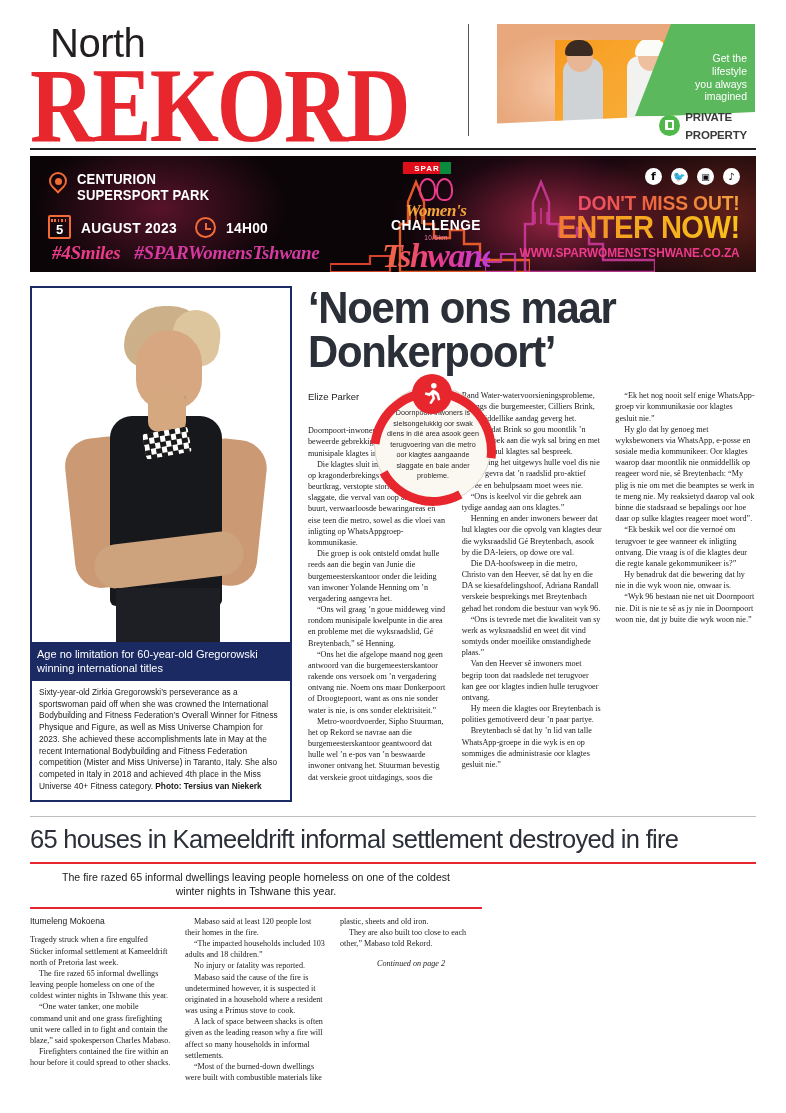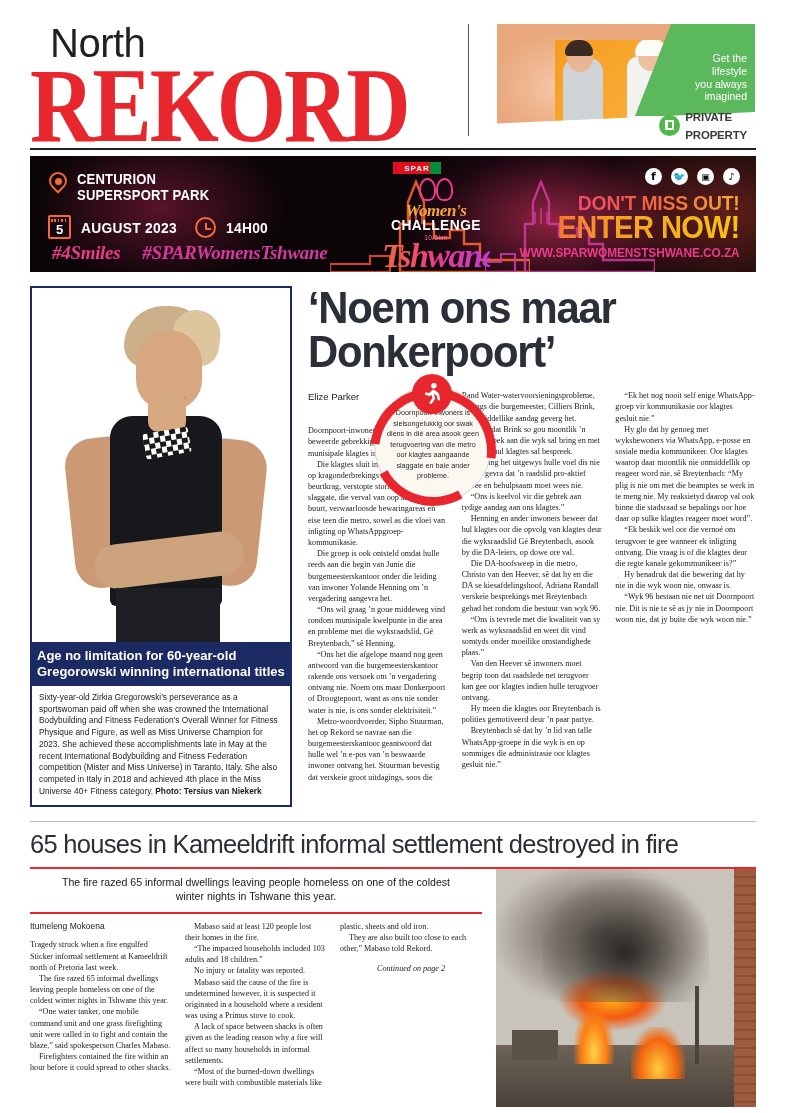--- a/index.html
+++ b/index.html
@@ -133,29 +133,29 @@
     transform: scaleX(0.92); transform-origin: left center;
   }
   .clock { width: 21px; height: 21px; border: 2px solid #f26a35; border-radius: 50%; position: relative; }
   .clock::before { content:''; position:absolute; left:8px; top:4px; width:1.6px; height:6px; background:#f26a35; }
   .clock::after { content:''; position:absolute; left:8px; top:9.5px; width:5.5px; height:1.6px; background:#f26a35; }
   .hashtags {
     position: absolute; left: 22px; bottom: 8px; display: flex; gap: 14px;
     font-family: "Liberation Serif", serif; font-style: italic; font-weight: 700;
     font-size: 19px; color: #ec3b8b; letter-spacing: -0.3px;
   }
-  .hashtags span:nth-child(2) { color: #d63aa0; margin-left: 8px; }
+  .hashtags span:nth-child(2) { color: #d63aa0; }
 
   .skyline {
     position: absolute; left: 300px; bottom: 0; width: 200px; height: 100px; opacity: 0.92;
   }
   .skyline2 { position: absolute; left: 455px; bottom: 0; width: 170px; height: 96px; opacity: 0.85; }
 
   .spar-logo {
-    position: absolute; left: 363px; top: 6px; width: 48px; height: 12px;
+    position: absolute; left: 373px; top: 6px; width: 48px; height: 12px;
     background: #e00e1a; display:flex; align-items:center; justify-content:center;
   }
   .spar-logo span { color:#fff; font-size: 8px; font-weight: 700; letter-spacing: 1px; }
   .spar-logo::after { content:''; position:absolute; right:0; top:0; width:11px; height:12px; background:#0a8a3c; }
 
   .wc-block { position: absolute; left: 352px; top: 20px; width: 108px; text-align: center; }
   .wc-face {
     width: 34px; height: 26px; margin: 0 auto 1px; position: relative;
   }
   .wc-face::before, .wc-face::after {
@@ -210,22 +210,22 @@
   .sub-neck { position:absolute; left:122px; top:108px; width:32px; height:30px; background:#c9966f; }
   .sub-top { position:absolute; left:78px; top:128px; width:112px; height:190px; background:#17181c; border-radius: 22px 22px 6px 6px; }
   .sub-arm-l { position:absolute; left:38px; top:150px; width:56px; height:150px; background:#cb9a74; border-radius: 28px 10px 20px 26px; transform: rotate(-6deg); }
   .sub-arm-r { position:absolute; left:176px; top:152px; width:54px; height:146px; background:#cb9a74; border-radius: 10px 28px 26px 20px; transform: rotate(6deg); }
   .sub-forearm { position:absolute; left:62px; top:250px; width:150px; height:44px; background:#cda37d; border-radius: 24px; transform: rotate(-7deg); }
   .sub-hand { position:absolute; left:116px; top:100px; width:38px; height:44px; background:#d6a87f; border-radius: 14px 16px 10px 10px; }
   .sub-cuff { position:absolute; left:112px; top:142px; width:46px; height:26px; transform: rotate(-10deg);
     background: repeating-conic-gradient(#1a1a1a 0% 25%, #ffffff 0% 50%) 0 0/11px 11px; border-radius:3px; }
   .sub-pants { position:absolute; left:84px; top:300px; width:104px; height:58px; background:#1d1f25; }
   .cap-head {
-    background: #1b2a63; color: #fff; font-size: 13px; line-height: 1.26;
-    padding: 4px 7px 5px; font-weight: 700;
+    background: #1b2a63; color: #fff; font-size: 11px; line-height: 1.26;
+    padding: 4px 7px 5px; font-weight: 400;
   }
   .cap-body {
     border: 2px solid #1b2a63; border-top: none; padding: 6px 7px 7px;
     font-size: 8.3px; line-height: 1.42; color: #1b1b1b; text-align: left;
   }
   .cap-body b { font-weight: 700; }
 
   .story-col { flex: 1; padding-left: 16px; position: relative; }
   .headline {
     font-family: "Liberation Sans", sans-serif; font-weight: 700;
@@ -269,21 +269,21 @@
     font-size: 7.2px; line-height: 1.45; color: #2a2a2a; font-weight: 400;
   }
 
   
   .story2 { margin-top: 14px; border-top: 1px solid #bdbdbd; padding-top: 9px; }
   .head2 {
     font-family: "Liberation Sans", sans-serif; font-weight: 400; font-size: 25.5px;
     color: #2b2f38; letter-spacing: -0.7px; line-height: 1.06;
   }
   .rule-red { height: 2.4px; background: #e8262d; margin: 9px 0 0; }
-  .s2-body { display: flex; margin-top: 0; }
+  .s2-body { display: flex; margin-top: 0; flex-direction: column; }
   .s2-left { width: 452px; }
   .deck-box { border-bottom: 2.4px solid #e8262d; padding: 7px 22px 8px; }
   .deck {
     text-align: center; font-family: "Liberation Sans", sans-serif;
     font-size: 10.6px; line-height: 1.3; color: #1a1a1a;
   }
   .s2-cols {
     column-count: 3; column-gap: 13px; column-fill: auto; height: 168px;
     margin-top: 7px; font-family: "Liberation Serif", serif;
     font-size: 8.15px; line-height: 1.37; color: #1a1a1a;

